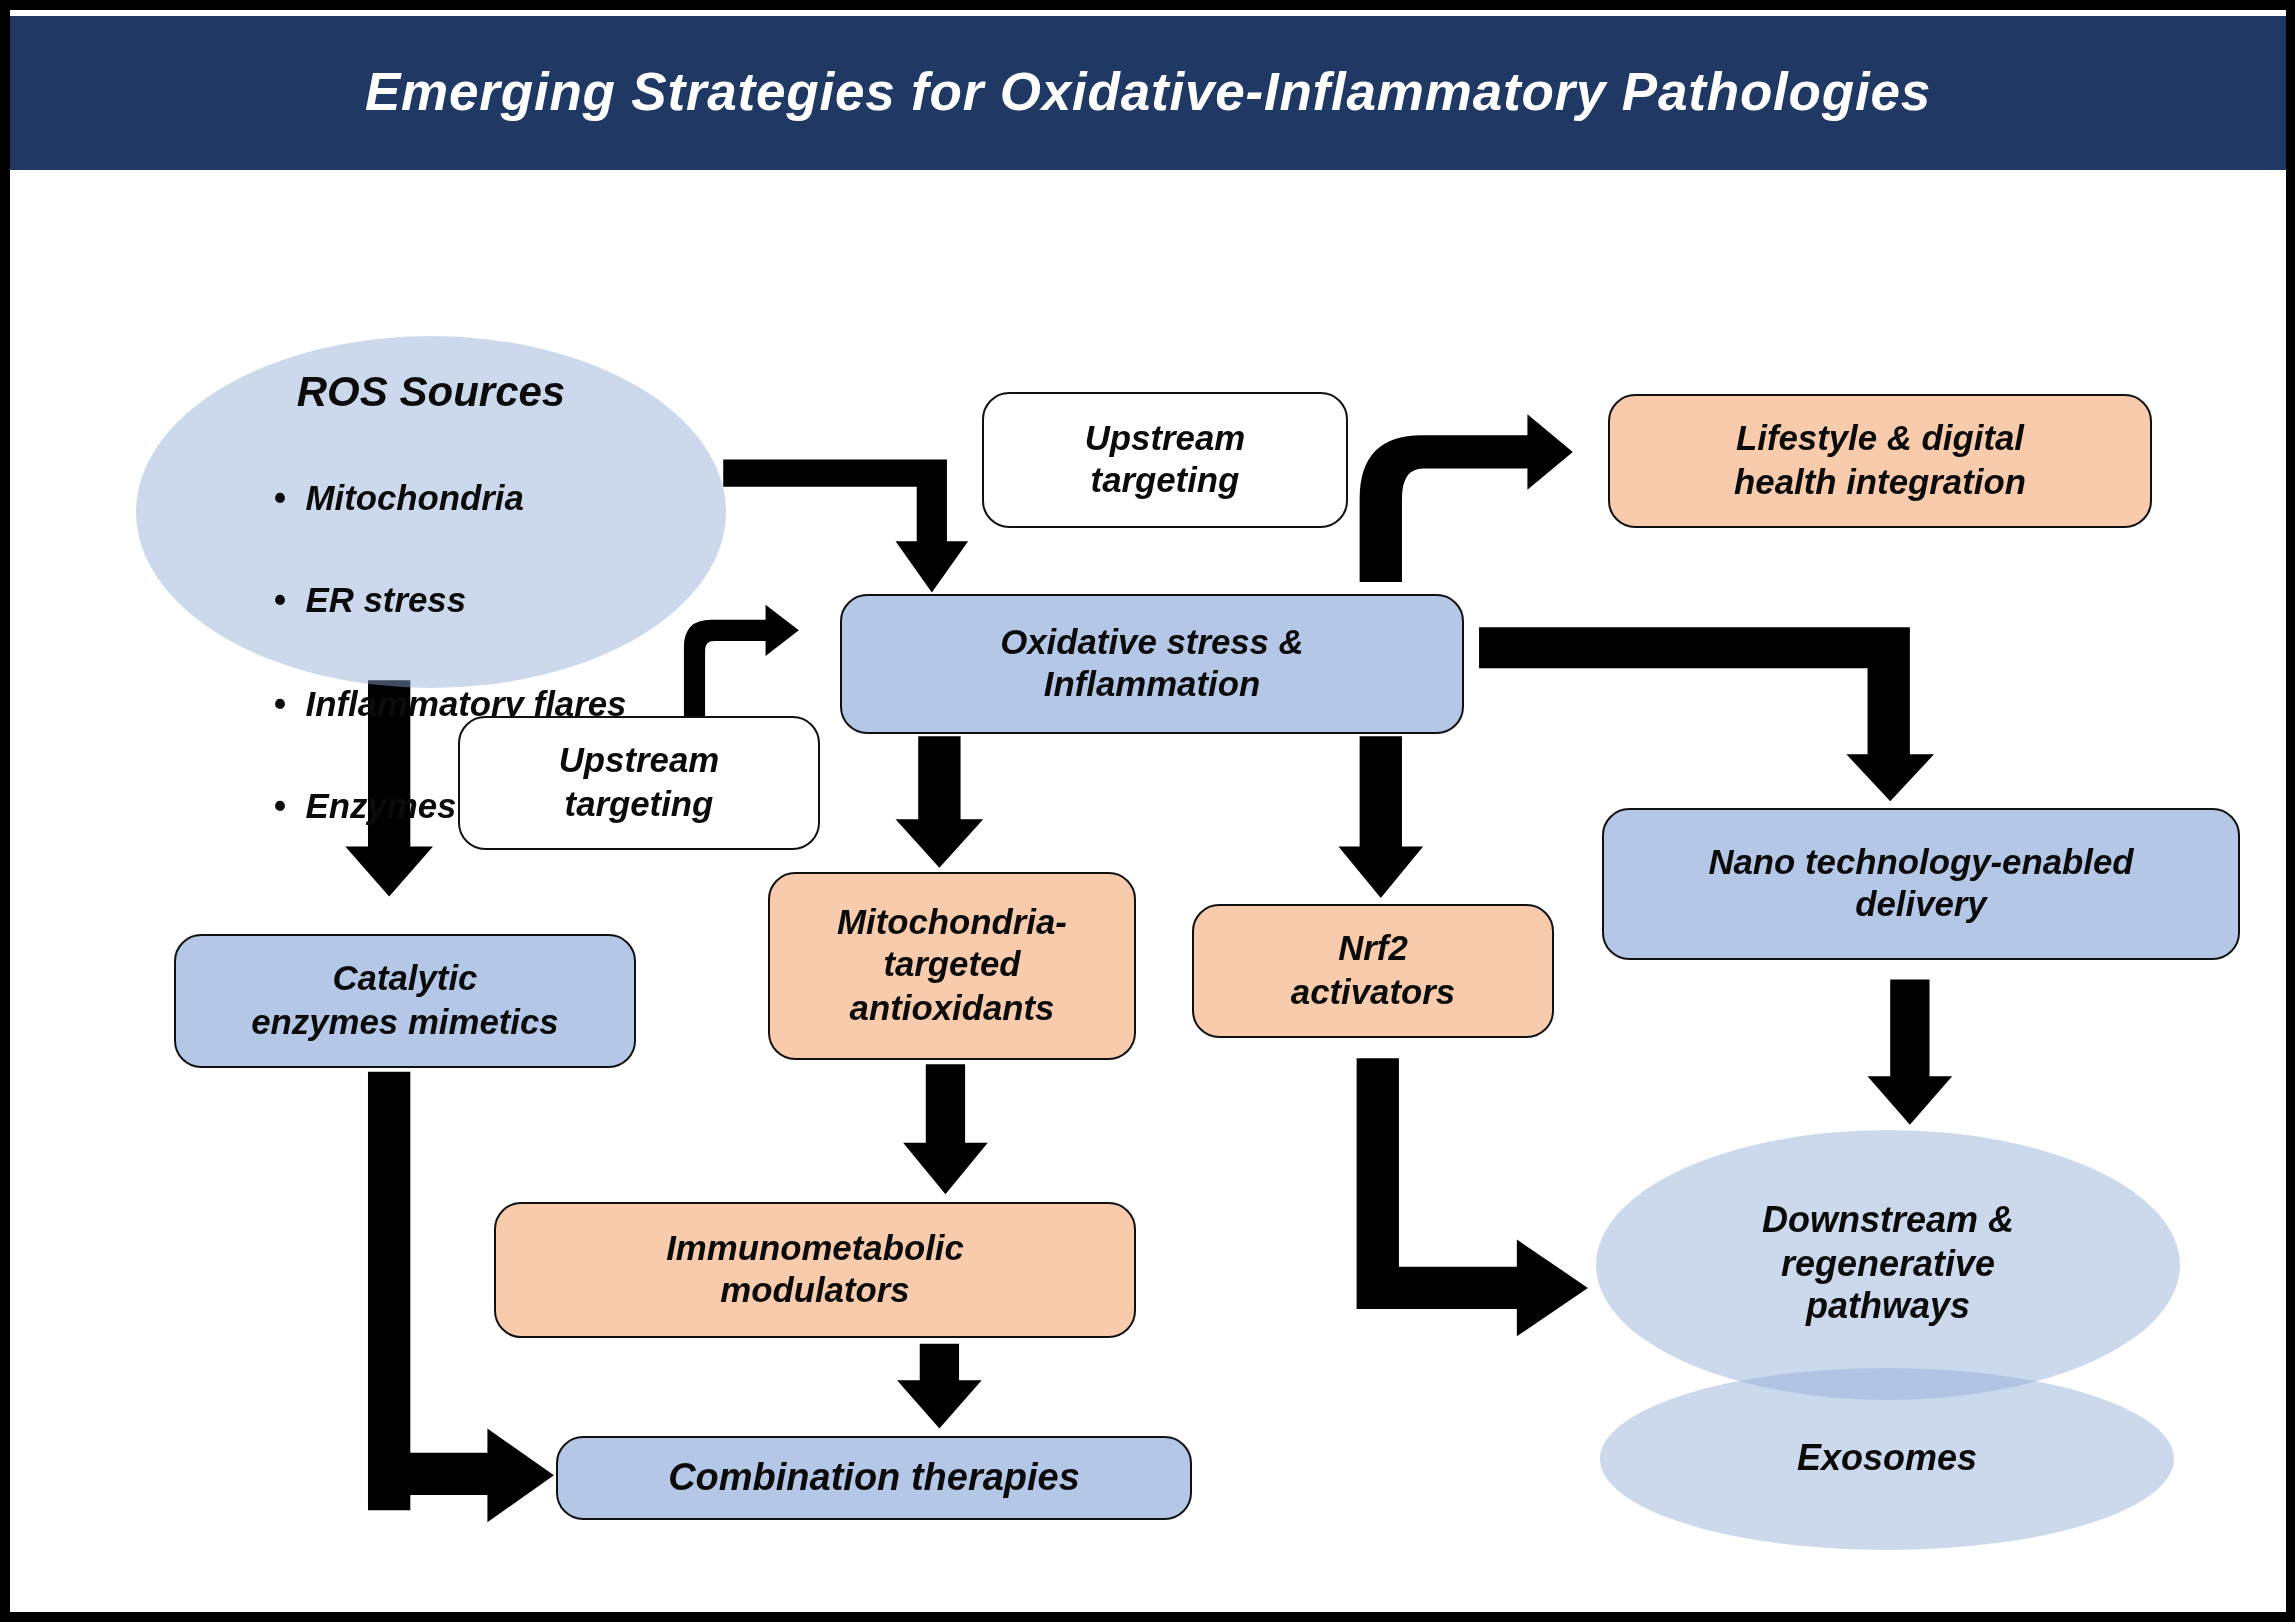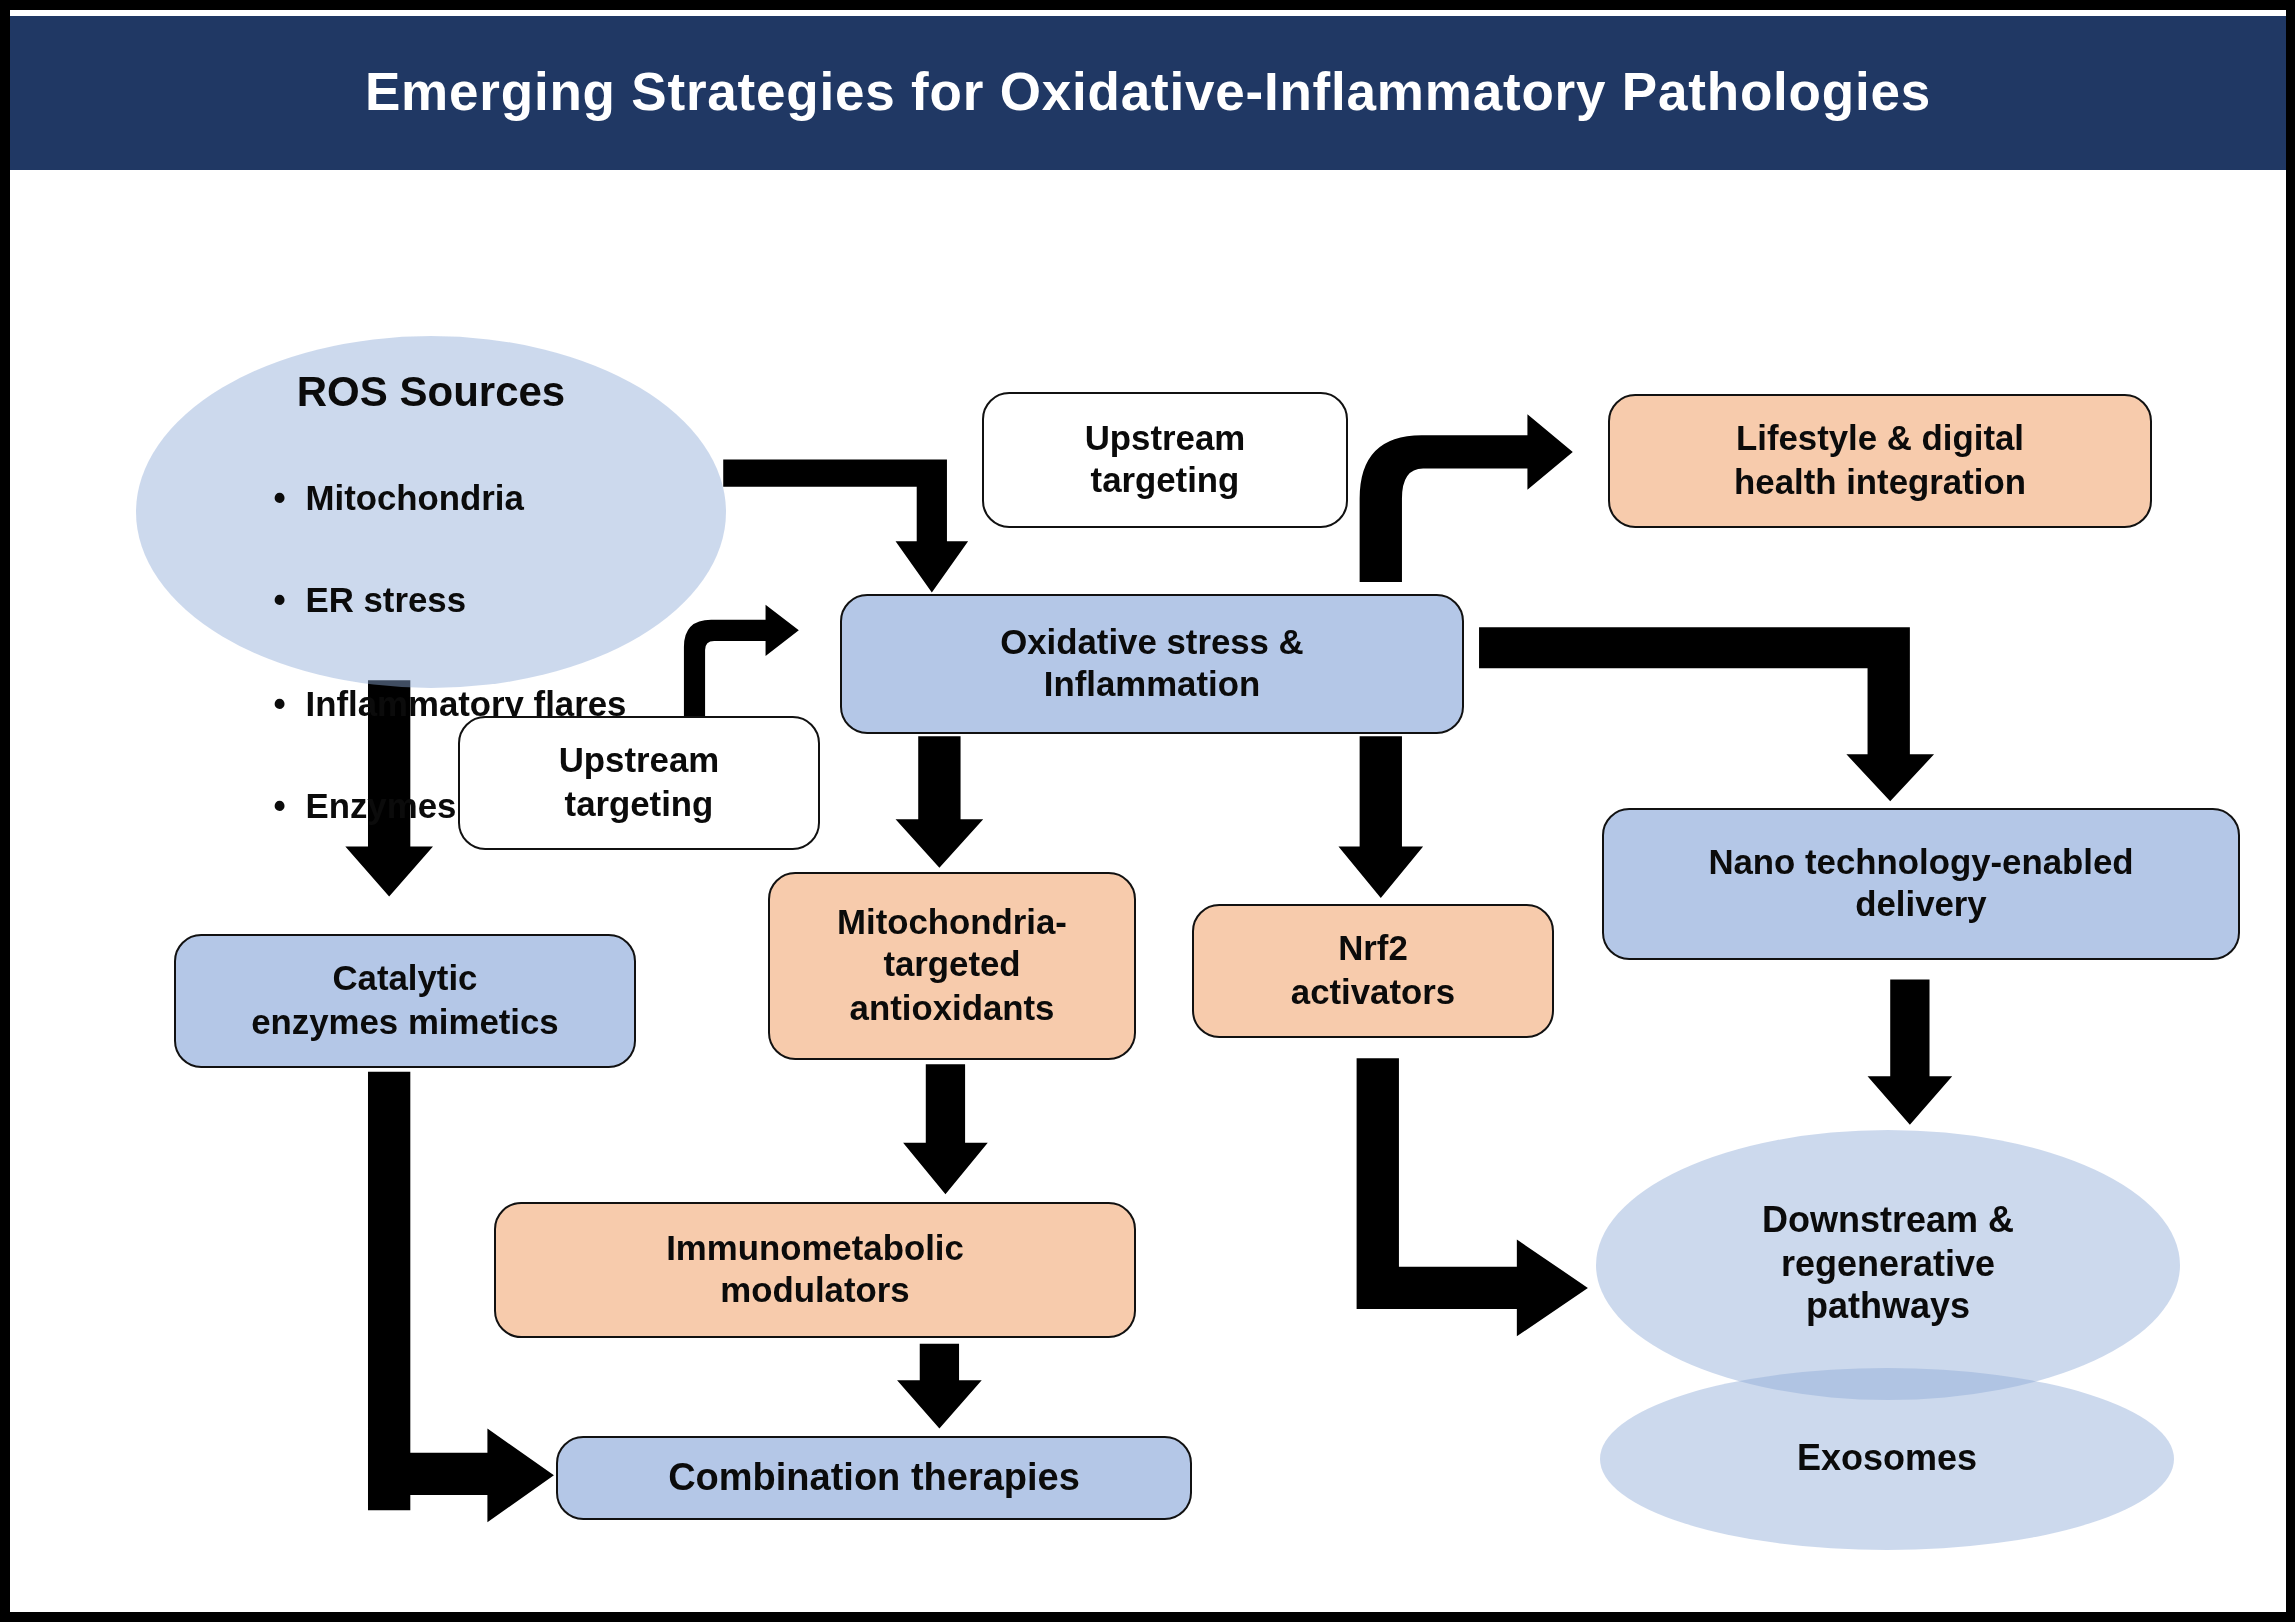--- a/index.html
+++ b/index.html
@@ -1,18 +1,18 @@
 <!DOCTYPE html>
 <html style="--title-bar: #203864; --title-text: #FFFFFF; --blue-node: #B4C7E7; --orange-node: #F7CBAC; --white-node: #FFFFFF; --ellipse-node: #CCD9EE; --ellipse-overlay-rgba: rgba(141,170,215,0.45); --arrow: #000000;font-size:12px"><head>
 <meta charset="utf-8">
 <style>
   html, body { margin: 0; padding: 0; background: #ffffff; }
   body { width: 2295px; height: 1623px; overflow: hidden;
          font-family: "Liberation Sans", sans-serif; }
-  .viewport { width: 2295px; height: 1623px; }
+  .viewport { width: 2295px; height: 1623px; font-style: italic; }
   .slide { position: relative; width: 1148px; height: 811px;
            background: #ffffff; transform: scale(2); transform-origin: 0 0; }
   .frame { position: absolute; inset: 0; border: 5.3px solid #000;
            pointer-events: none; z-index: 30; }
 
   .title-bar { position: absolute; left: 5.3px; right: 5.3px; top: 7.6px; height: 77px;
                background: var(--title-bar, #203864);
                display: flex; align-items: center; justify-content: center; z-index: 5; }
   .title-bar .t { color: var(--title-text, #fff); font-size: 26.5px; font-weight: bold;
                   letter-spacing: 0.4px; }

